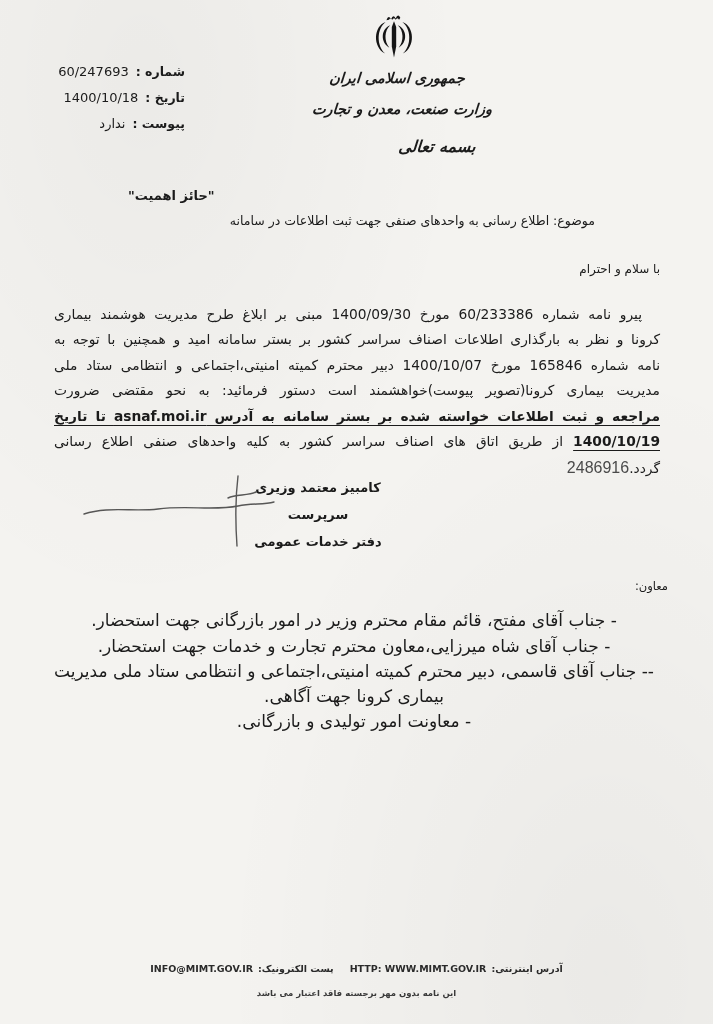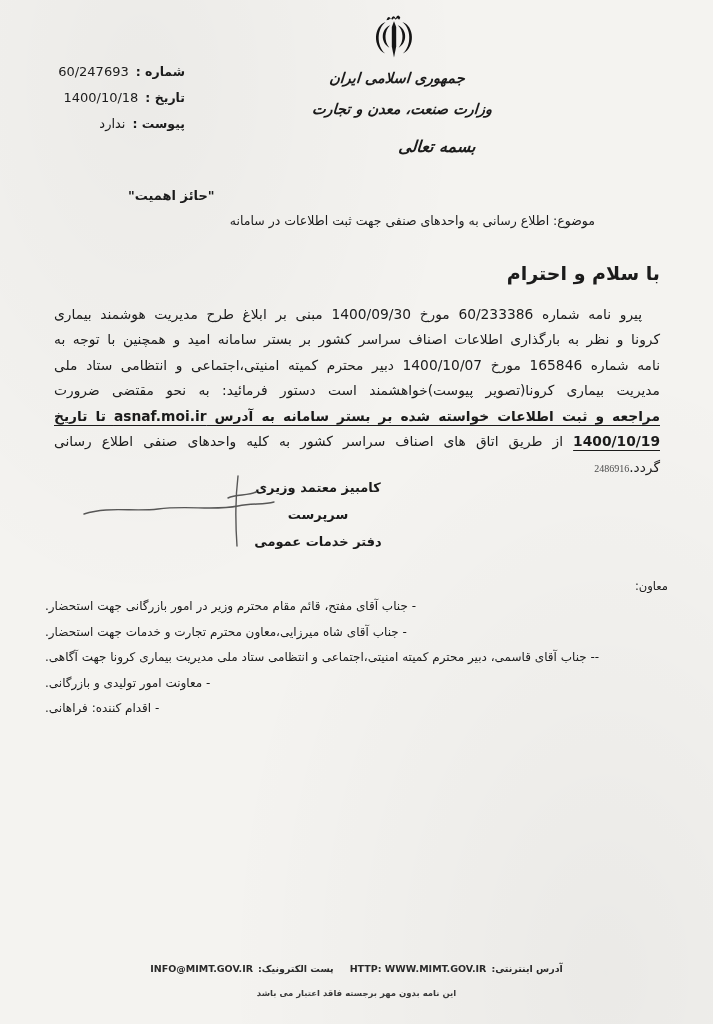--- a/index.html
+++ b/index.html
@@ -32,41 +32,41 @@
   .h-republic{top:70px;left:247px;width:300px;font-size:14.5px;}
   .h-ministry{top:101px;left:252px;width:300px;font-size:14.5px;}
   .h-invocation{top:137px;left:287px;width:300px;font-size:16px;}
 
   
   .addr-to{top:187px;right:93px;font-weight:bold;font-size:13.5px;}
   .importance{top:188px;left:128px;font-weight:bold;font-size:13px;}
   .subject{top:213px;right:118px;font-weight:normal;font-size:12.5px;}
 
   
-  .salutation{top:262px;right:53px;font-weight:bold;font-size:19px;}
+  .salutation{top:262px;right:53px;font-weight:normal;font-size:12px;}
   .body-par{
     top:288px;right:53px;width:606px;
     font-size:13.8px;line-height:25.5px;
     text-align:justify;word-spacing:3px;
     text-indent:18px;
   }
   .u-bold{font-weight:bold;text-decoration:underline;
     text-underline-offset:4px;text-decoration-thickness:1.3px;}
-  .tracking{font-size:10px;color:#4a4a4a;letter-spacing:1px;
-    font-family:Liberation Serif, serif;}
+  .tracking{font-size:16px;color:#4a4a4a;letter-spacing:1px;
+    font-family:Liberation Sans, sans-serif;}
 
   
   .sig-block{top:474px;left:218px;width:200px;text-align:center;
     font-weight:bold;font-size:13px;line-height:27px;}
   .sig-scribble{top:468px;left:78px;width:250px;height:90px;pointer-events:none;}
 
   
   .cc-label{top:579px;right:45px;font-size:11.5px;}
-  .cc-list{top:594px;right:50px;width:618px;font-size:12px;line-height:24.5px;
-    text-align:left;}
+  .cc-list{top:608px;right:50px;width:618px;font-size:17px;line-height:24.5px;
+    text-align:center;}
   .cc-item{margin:0 0 1px 0;}
 
   
   .footer-line1{top:963px;left:0;width:713px;display:flex;flex-direction:row;
     justify-content:center;gap:16px;font-size:9.5px;font-weight:bold;color:#2a2a2a;}
   .footer-line1 .seg{display:flex;gap:5px;align-items:baseline;}
   .footer-line2{top:988px;left:0;width:713px;text-align:center;
     font-size:8.5px;font-weight:bold;color:#3a3a3a;letter-spacing:0.5px;}
 </style>
 </head>
@@ -125,21 +125,20 @@
       <path d="M150 30 C 158 26, 170 28, 178 24"></path>
     </g>
   </svg>
 
   <div class="abs cc-label">معاون:</div>
   <div class="abs cc-list">
     <div class="cc-item">- جناب آقای مفتح، قائم مقام محترم وزیر در امور بازرگانی جهت استحضار.</div>
     <div class="cc-item">- جناب آقای شاه میرزایی،معاون محترم تجارت و خدمات جهت استحضار.</div>
     <div class="cc-item">-- جناب آقای قاسمی، دبیر محترم کمیته امنیتی،اجتماعی و انتظامی ستاد ملی مدیریت بیماری کرونا جهت آگاهی.</div>
     <div class="cc-item">- معاونت امور تولیدی و بازرگانی.</div>
-    <div class="cc-item">- اقدام کننده: فراهانی.</div>
   </div>
 
   <div class="abs footer-line1">
     <span class="seg">
       <span>آدرس اینترنتی:</span>
       <span dir="ltr">HTTP: WWW.MIMT.GOV.IR</span>
     </span>
     <span class="seg">
       <span>پست الکترونیک:</span>
       <span dir="ltr">INFO@MIMT.GOV.IR</span>

